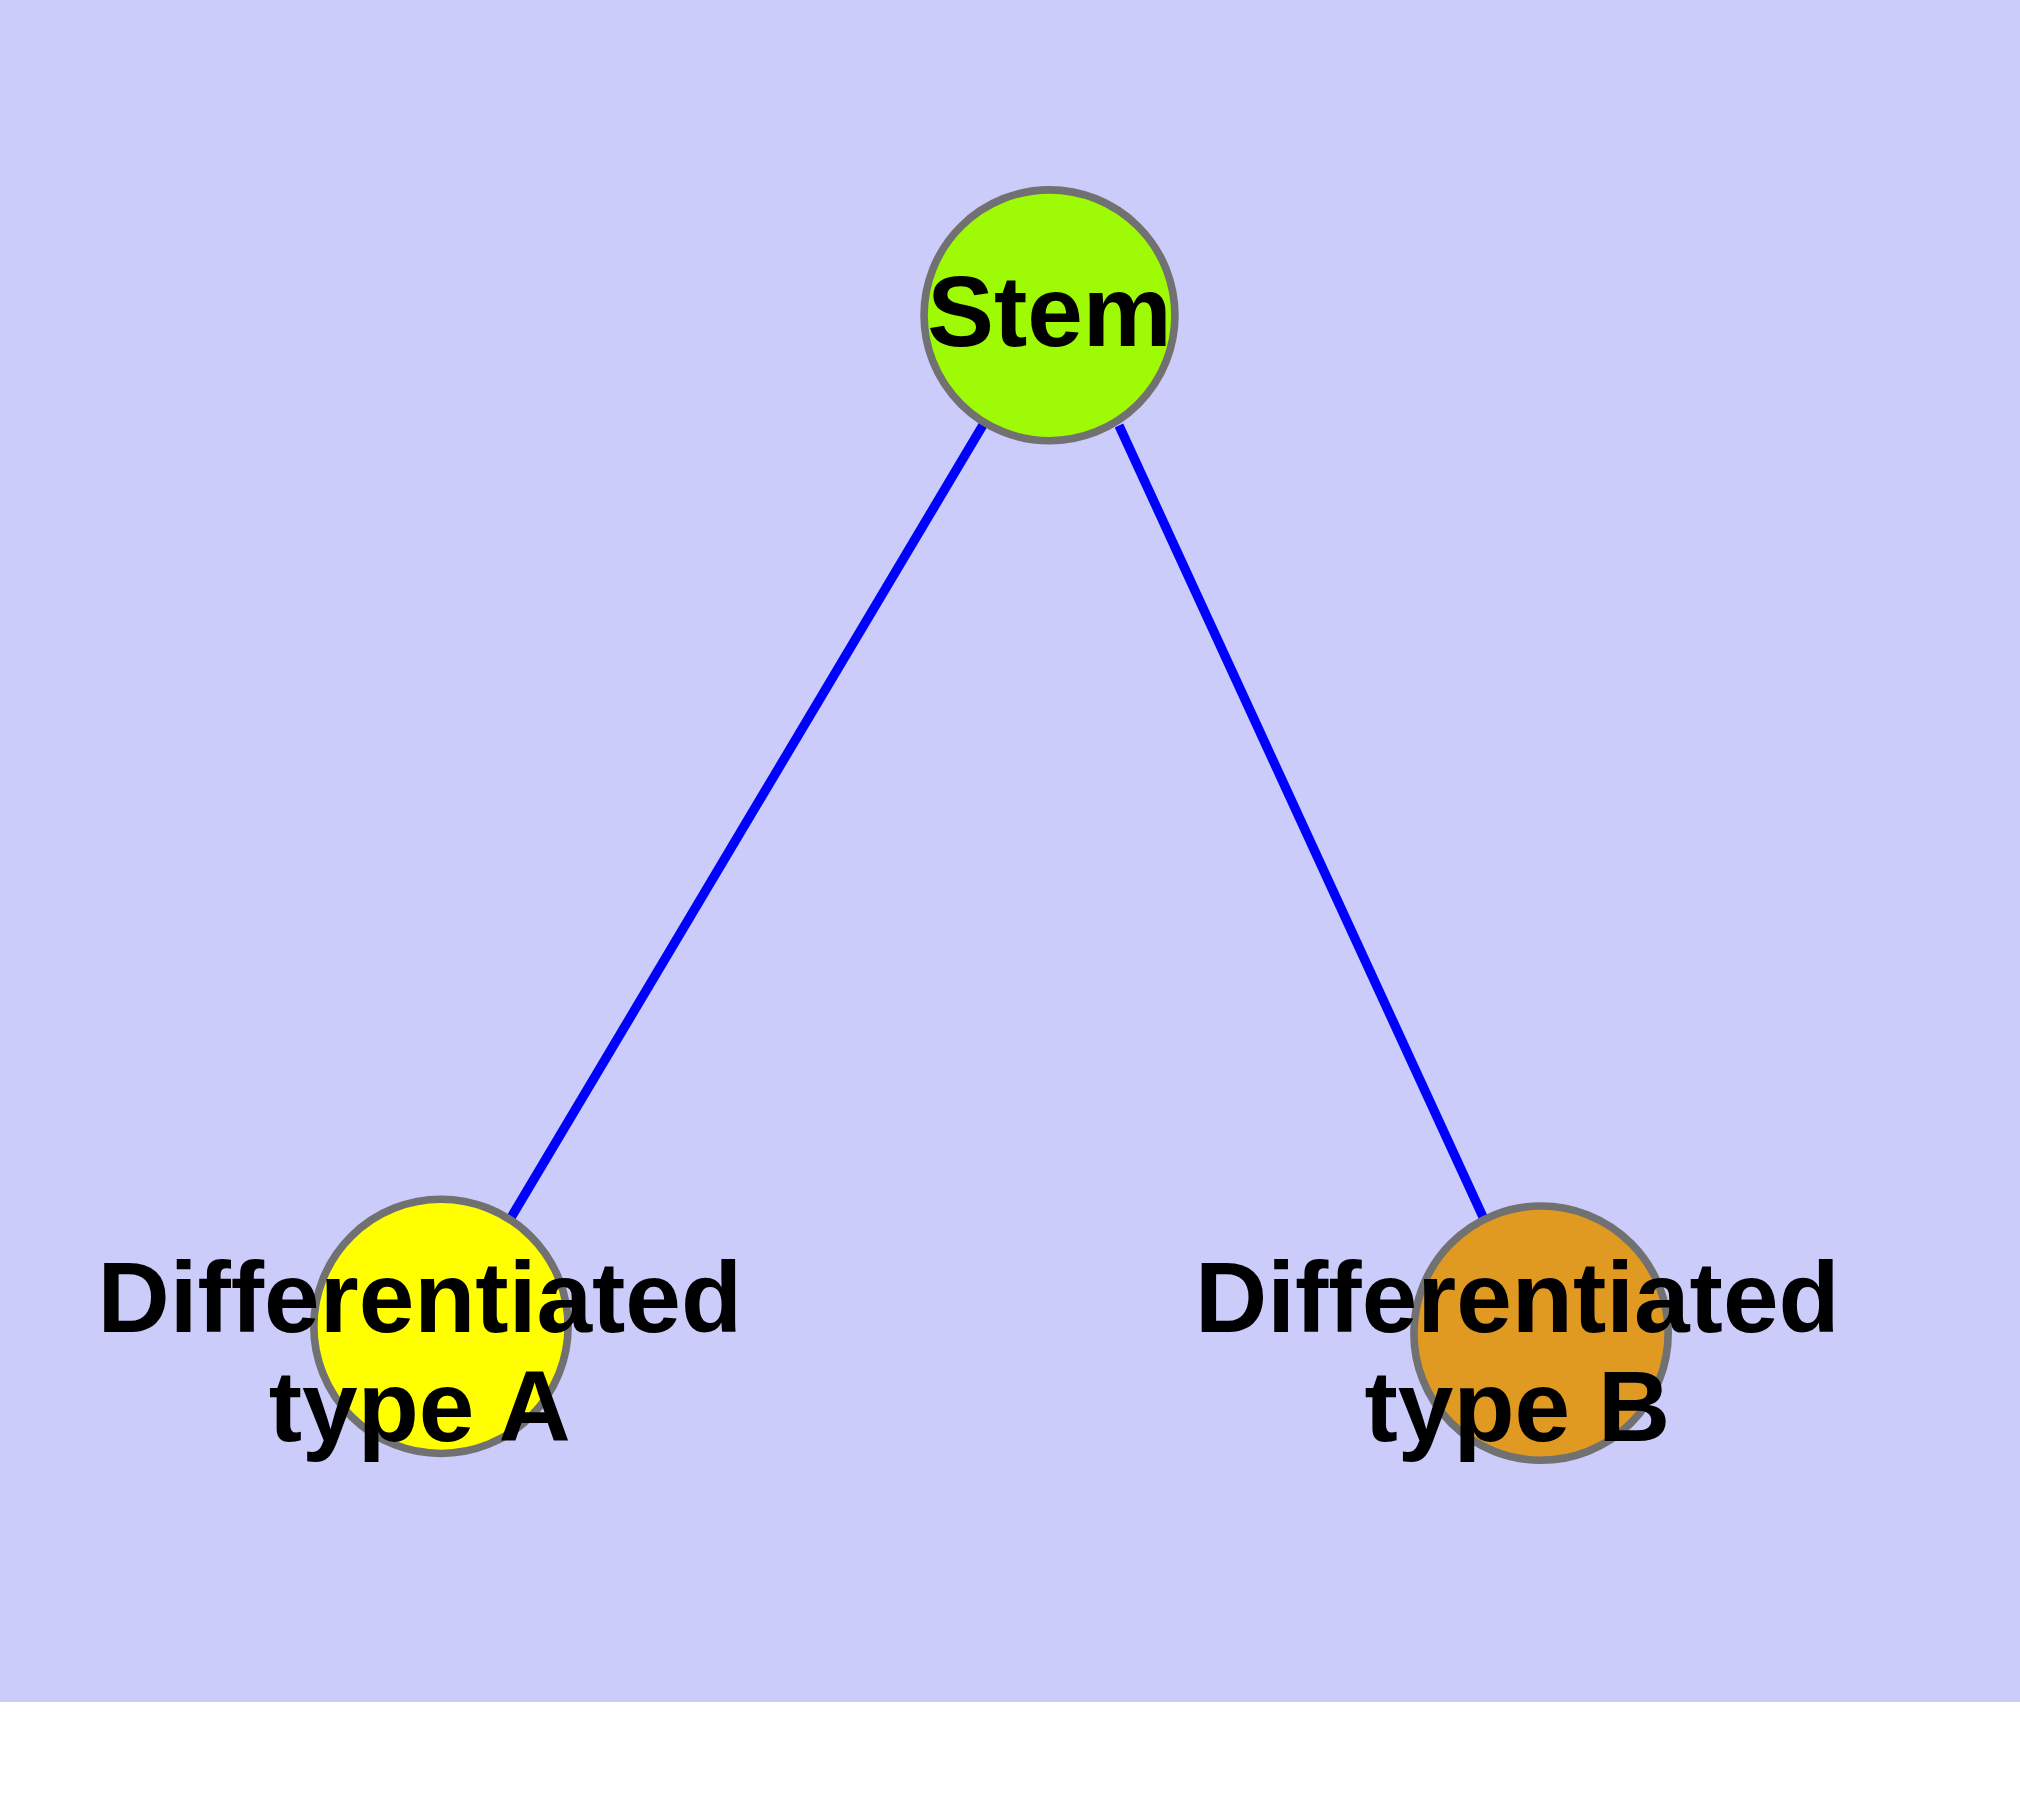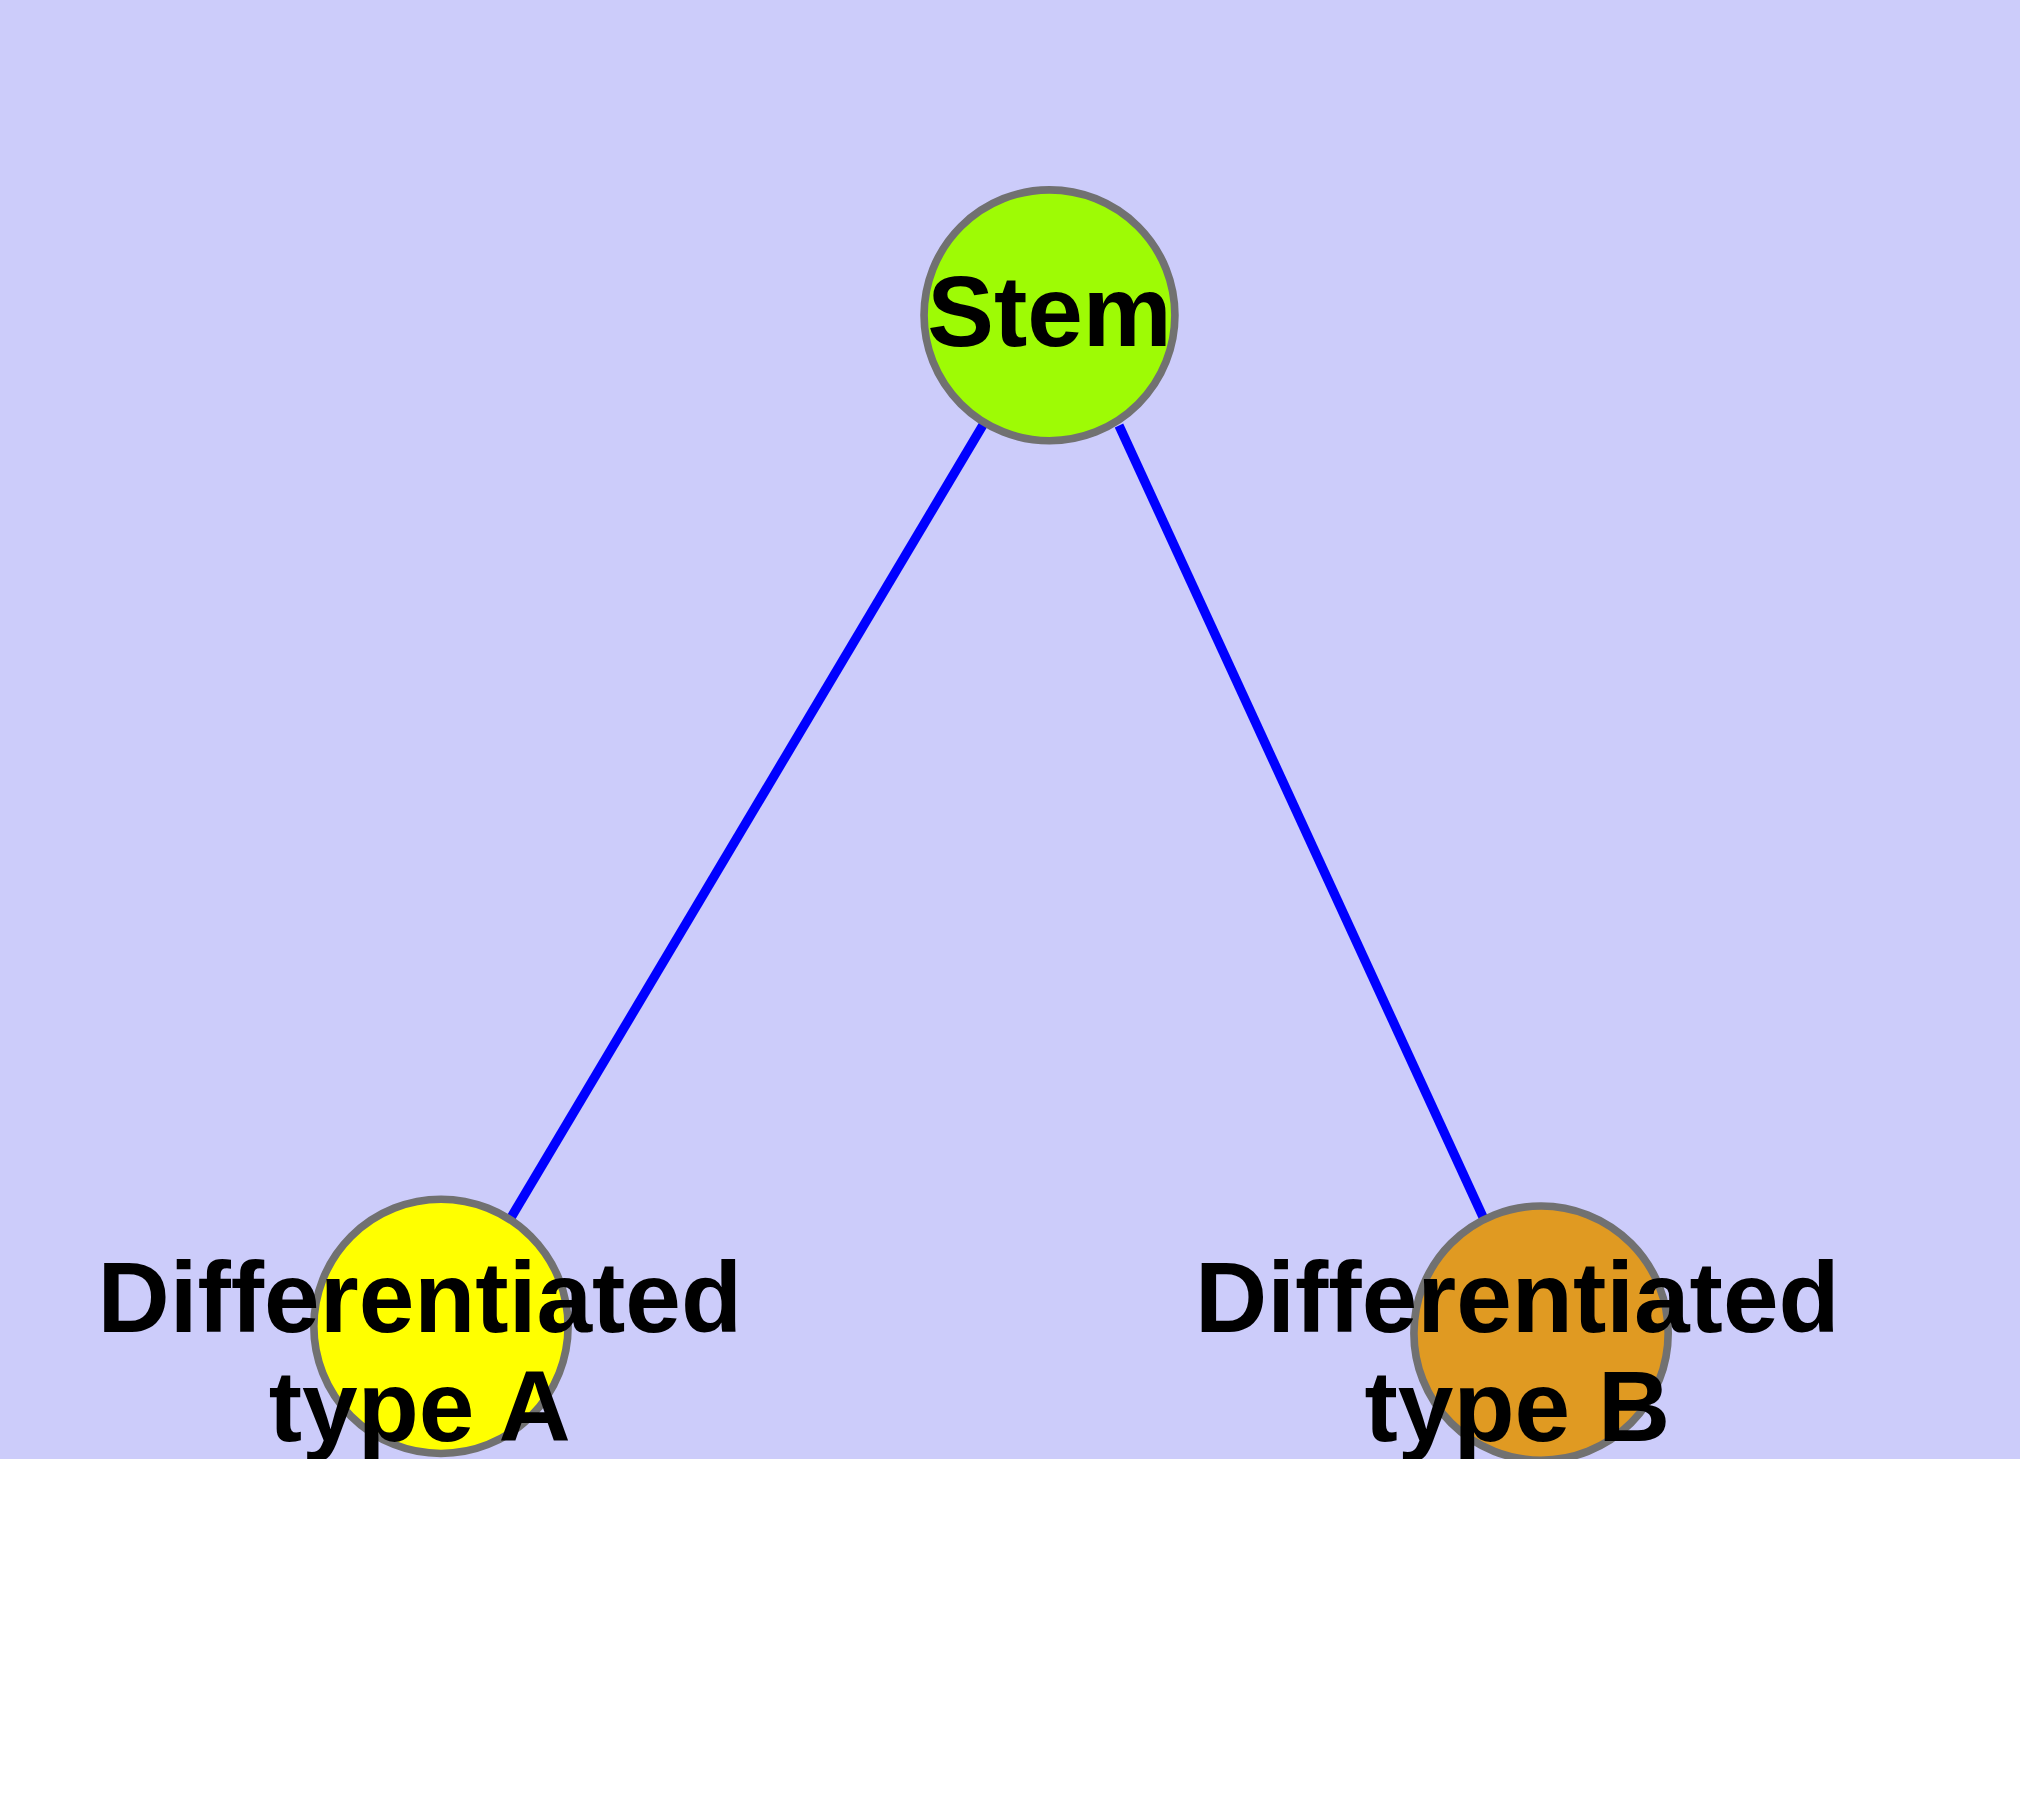--- a/index.html
+++ b/index.html
@@ -37,21 +37,21 @@
   .node-label-root {
     font-size: 118px;
   }
   .node-label-leaf {
     font-size: 118px;
   }
 </style>
 </head>
 <body>
 
-<div id="canvas" style="width: 2021px; height: 1459px;">
+<div id="canvas" style="width: 2021px; height: 1702px;">
 
   <div id="bg-rect" style="background: rgb(204, 204, 250);"></div>
 
   <svg id="graph-svg" viewBox="0 0 2384 2138" xmlns="http://www.w3.org/2000/svg" style="width: 2021px; height: 1812px;">
 
     <g>
       <line id="edge-0" x1="1161" y1="499" x2="603" y2="1436" stroke="#0000ff" stroke-width="11" stroke-linecap="butt"></line>
       <line id="edge-1" x1="1320" y1="502" x2="1750" y2="1437" stroke="#0000ff" stroke-width="11" stroke-linecap="butt"></line>
     </g>
 

